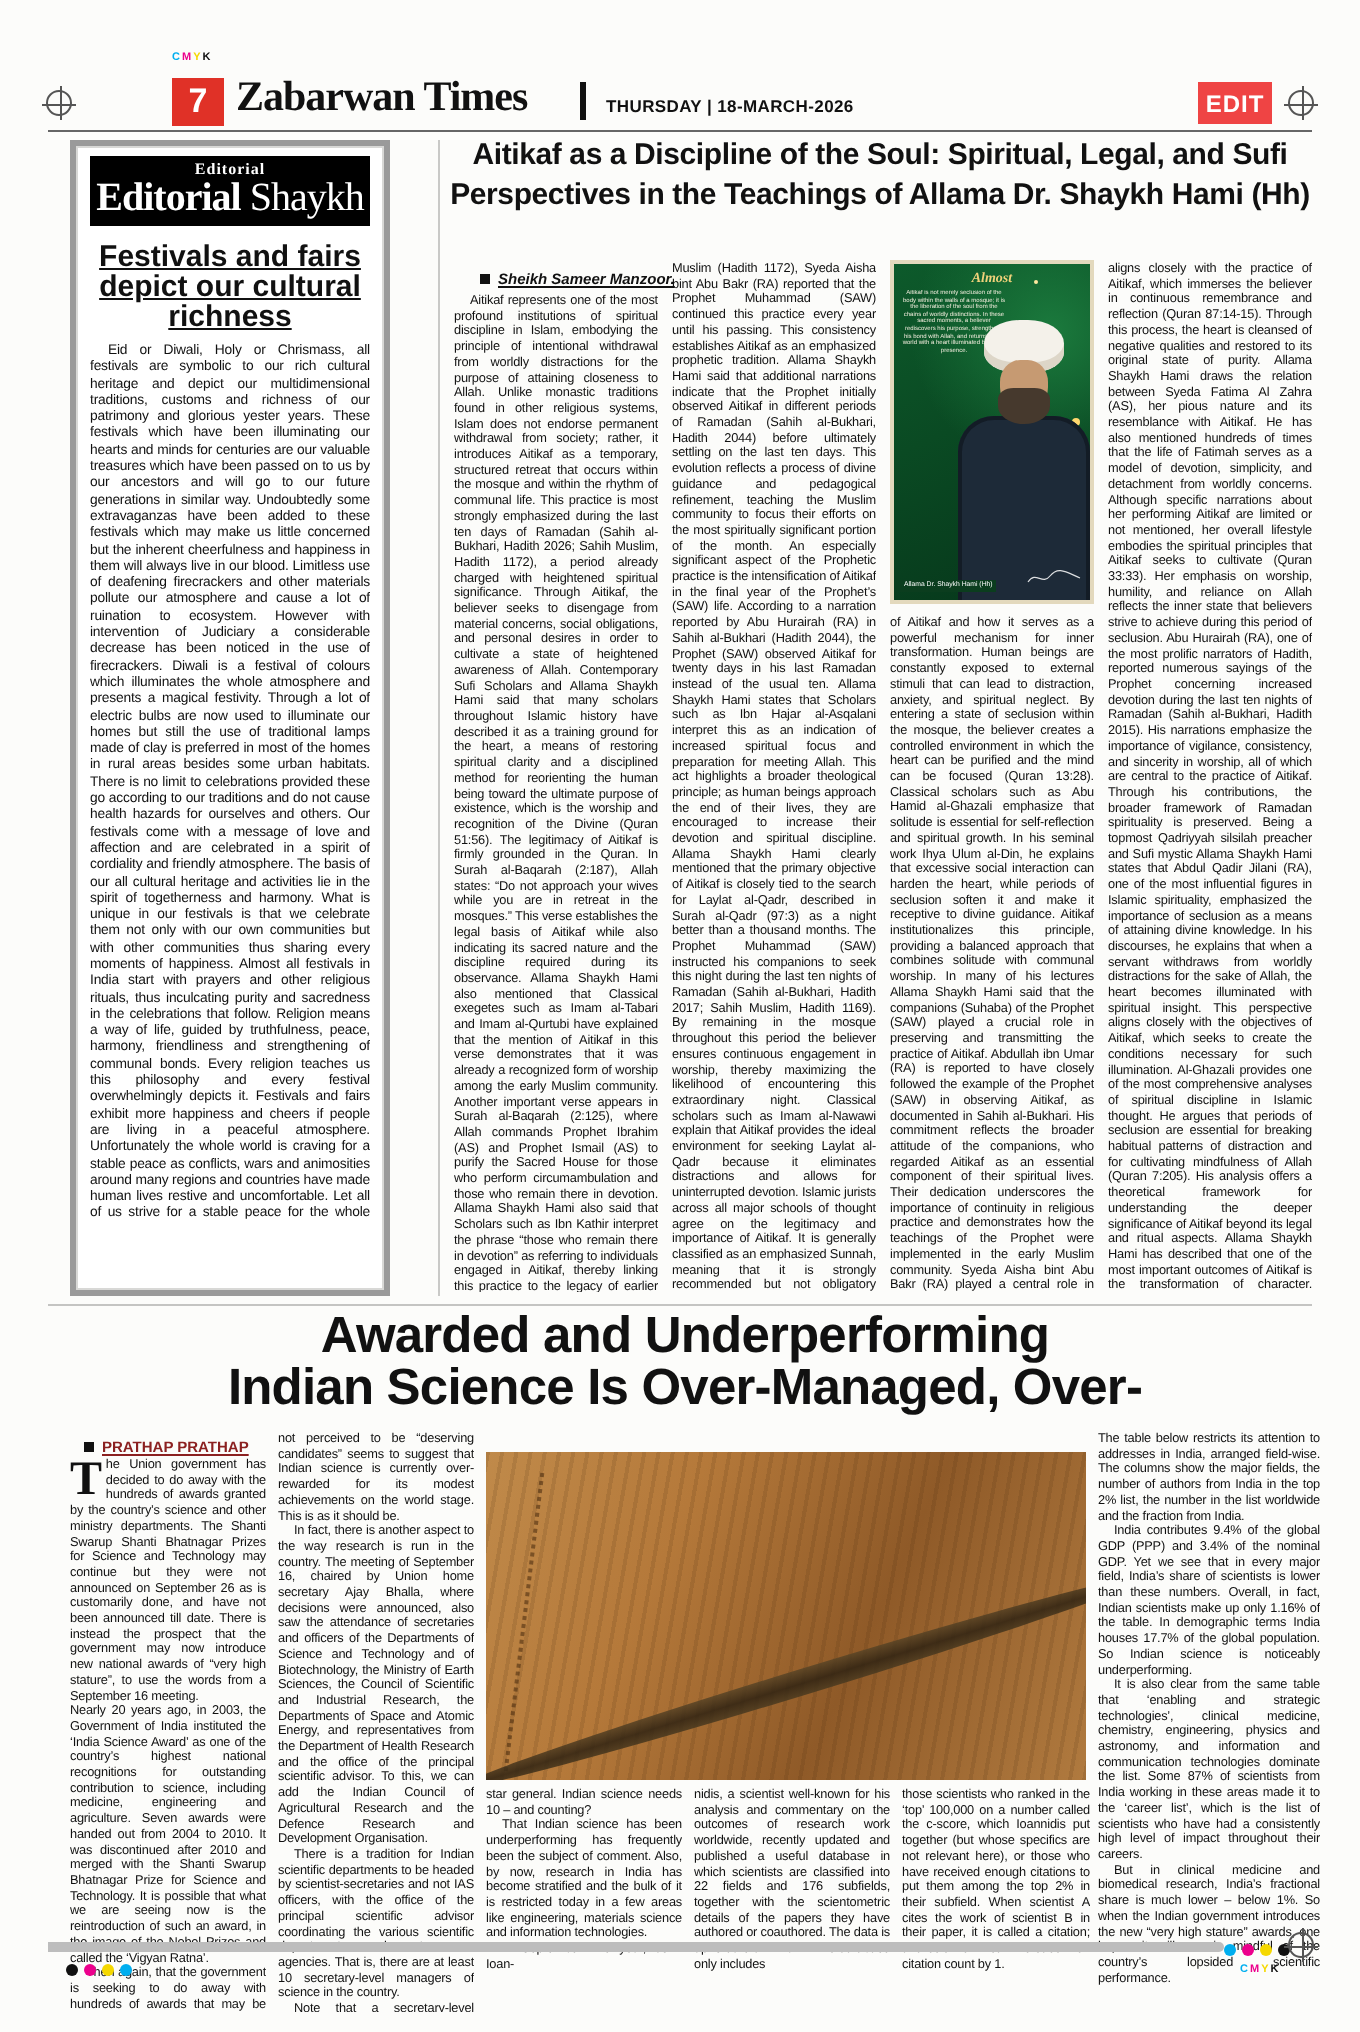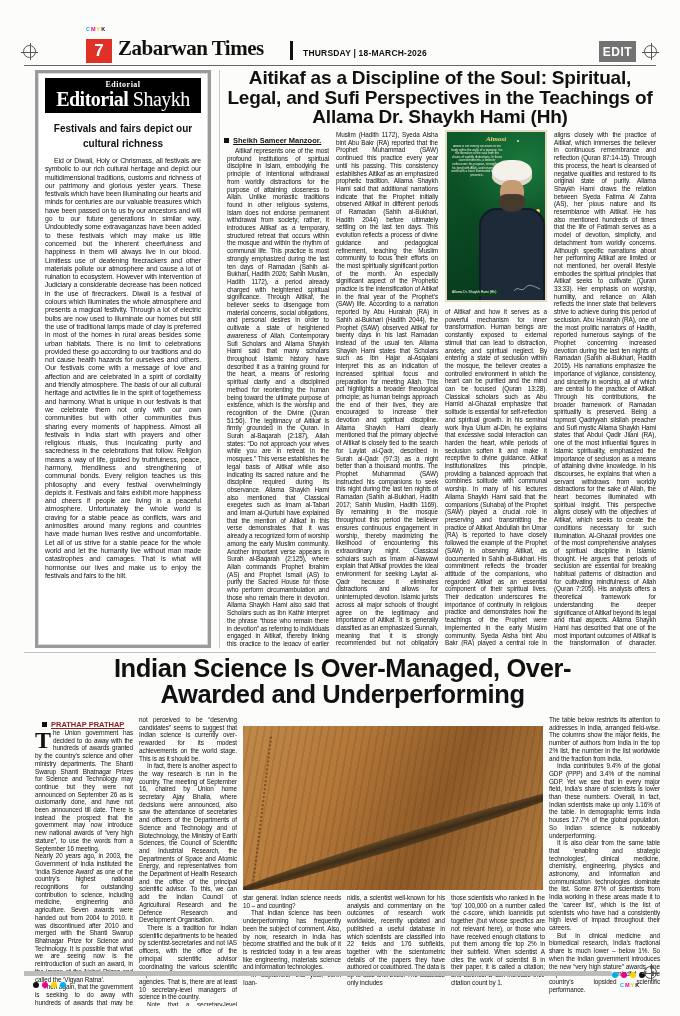--- a/index.html
+++ b/index.html
@@ -14,41 +14,41 @@
   .dotrow{position:absolute;display:flex;gap:3px;}
   .dotrow i{display:block;width:6px;height:6px;border-radius:50%;}
   .greybar{position:absolute;background:#bdbdbd;height:5px;border-radius:0 3px 3px 0;}
   
   .pagenum{position:absolute;left:86px;top:39px;width:26px;height:24px;background:#e03127;
            color:#fff;font-weight:bold;font-size:17px;display:flex;align-items:center;justify-content:center;}
   .masthead{position:absolute;left:118px;top:36px;font-family:"Liberation Serif",serif;
             font-weight:bold;font-size:21px;letter-spacing:-0.5px;}
   .mast-divider{position:absolute;left:290px;top:41px;width:3px;height:19px;background:#111;}
   .dateline{position:absolute;left:303px;top:48px;font-size:8.5px;font-weight:bold;letter-spacing:0.2px;}
-  .editbox{position:absolute;left:599px;top:41px;width:37px;height:21px;background:#737373;
+  .editbox{position:absolute;left:599px;top:41px;width:37px;height:21px;background:#ef4444;
            color:#fff;font-weight:bold;font-size:12px;display:flex;align-items:center;justify-content:center;letter-spacing:0.5px;}
   .header-rule{position:absolute;left:24px;top:65px;width:632px;border-top:1.5px solid #666;}
   
-  .edbox{position:absolute;left:35px;top:70px;width:176px;height:578px;border:3px solid #9a9a9a;
+  .edbox{position:absolute;left:35px;top:70px;width:160px;height:578px;border:3px solid #9a9a9a;
          box-shadow:inset 0 0 0 1px #d8d8d6;background:#fff;box-sizing:border-box;padding:5px 7px;}
   .edmast{background:#000;color:#fff;text-align:center;padding:2px 0 4px 0;font-family:"Liberation Serif",serif;}
   .edmast .kicker{font-size:8px;font-weight:bold;letter-spacing:0.5px;}
   .edmast .mastline{font-size:20px;line-height:20px;letter-spacing:-0.5px;}
   .edmast .mb{font-weight:900;}
-  .edhead{font-size:10px;line-height:15px;font-weight:800;text-align:center;margin:8px 2px 6px 2px;}
+  .edhead{font-size:15px;line-height:15px;font-weight:800;text-align:center;margin:8px 2px 6px 2px;text-decoration:underline;}
   .edbody{font-size:6.9px;line-height:8.3px;text-align:justify;letter-spacing:-0.1px;
           height:440px;overflow:hidden;}
   .edbody p{margin:0;text-indent:9px;}
   .vrule{position:absolute;left:219px;top:70px;height:578px;border-left:1px solid #c9c9c7;}
   
   .a1title{position:absolute;left:222px;top:68px;width:436px;text-align:center;
-           font-size:19px;line-height:19.5px;font-weight:800;letter-spacing:-0.2px;}
+           font-size:15px;line-height:19.5px;font-weight:800;letter-spacing:-0.2px;}
   .byline{font-size:7.5px;font-weight:bold;text-decoration:underline;}
   .byline-sq{display:inline-block;width:5px;height:5px;background:#111;margin-right:4px;}
-  .a1byline{position:absolute;left:224px;top:129px;}
+  .a1byline{position:absolute;left:240px;top:129px;font-style:italic;}
   .col{position:absolute;font-size:6.4px;line-height:7.7px;text-align:justify;
        letter-spacing:-0.1px;overflow:hidden;}
   .col p{margin:0;}
   .col p.lead{text-indent:8px;}
   .col p + p{text-indent:8px;}
   
   .poster{position:absolute;left:445px;top:130px;width:102px;height:172px;box-sizing:border-box;
           border:2px solid #e3d9bd;background:
           radial-gradient(circle at 80% 20%, #1b7a3d 0%, transparent 45%),
           linear-gradient(155deg,#0d5a2b 0%,#0a4a23 45%,#06351a 100%);overflow:hidden;}
@@ -147,22 +147,22 @@
   <div class="col" style="left:445px;top:308px;width:102px;height:338px;">
       <p>of Aitikaf and how it serves as a powerful mechanism for inner transformation. Human beings are constantly exposed to external stimuli that can lead to distraction, anxiety, and spiritual neglect. By entering a state of seclusion within the mosque, the believer creates a controlled environment in which the heart can be purified and the mind can be focused (Quran 13:28). Classical scholars such as Abu Hamid al-Ghazali emphasize that solitude is essential for self-reflection and spiritual growth. In his seminal work Ihya Ulum al-Din, he explains that excessive social interaction can harden the heart, while periods of seclusion soften it and make it receptive to divine guidance. Aitikaf institutionalizes this principle, providing a balanced approach that combines solitude with communal worship. In many of his lectures Allama Shaykh Hami said that the companions (Suhaba) of the Prophet (SAW) played a crucial role in preserving and transmitting the practice of Aitikaf. Abdullah ibn Umar (RA) is reported to have closely followed the example of the Prophet (SAW) in observing Aitikaf, as documented in Sahih al-Bukhari. His commitment reflects the broader attitude of the companions, who regarded Aitikaf as an essential component of their spiritual lives. Their dedication underscores the importance of continuity in religious practice and demonstrates how the teachings of the Prophet were implemented in the early Muslim community. Syeda Aisha bint Abu Bakr (RA) played a central role in transmitting knowledge about Aitikaf. In addition to narrating the practice of the Prophet, she also reported that his wives continued to observe Aitikaf after his passing, as recorded in Sahih al-Bukhari (Hadith 2026). This continuity highlights the inclusivity of Aitikaf as an act of worship that is accessible to both men and women. Her narrations provide invaluable insight into the practical and spiritual dimensions of this spiritual worship journey (Ibadat). Allama Shaykh Hami always mentioned that the teachings of Ali ibn Abi Talib (AS) emphasize the importance of purifying the heart, which is one of the primary objectives of Aitikaf. He is reported to have said, “Hearts rust just as iron rusts, and their polish is the remembrance of Allah,” a statement preserved in classical collections such as those of al-Bayhaqi (Shuab al-Iman). This teaching</p>
     </div>
   <div class="col" style="left:554px;top:131px;width:102px;height:515px;">
       <p>aligns closely with the practice of Aitikaf, which immerses the believer in continuous remembrance and reflection (Quran 87:14-15). Through this process, the heart is cleansed of negative qualities and restored to its original state of purity. Allama Shaykh Hami draws the relation between Syeda Fatima Al Zahra (AS), her pious nature and its resemblance with Aitikaf. He has also mentioned hundreds of times that the life of Fatimah serves as a model of devotion, simplicity, and detachment from worldly concerns. Although specific narrations about her performing Aitikaf are limited or not mentioned, her overall lifestyle embodies the spiritual principles that Aitikaf seeks to cultivate (Quran 33:33). Her emphasis on worship, humility, and reliance on Allah reflects the inner state that believers strive to achieve during this period of seclusion. Abu Hurairah (RA), one of the most prolific narrators of Hadith, reported numerous sayings of the Prophet concerning increased devotion during the last ten nights of Ramadan (Sahih al-Bukhari, Hadith 2015). His narrations emphasize the importance of vigilance, consistency, and sincerity in worship, all of which are central to the practice of Aitikaf. Through his contributions, the broader framework of Ramadan spirituality is preserved. Being a topmost Qadriyyah silsilah preacher and Sufi mystic Allama Shaykh Hami states that Abdul Qadir Jilani (RA), one of the most influential figures in Islamic spirituality, emphasized the importance of seclusion as a means of attaining divine knowledge. In his discourses, he explains that when a servant withdraws from worldly distractions for the sake of Allah, the heart becomes illuminated with spiritual insight. This perspective aligns closely with the objectives of Aitikaf, which seeks to create the conditions necessary for such illumination. Al-Ghazali provides one of the most comprehensive analyses of spiritual discipline in Islamic thought. He argues that periods of seclusion are essential for breaking habitual patterns of distraction and for cultivating mindfulness of Allah (Quran 7:205). His analysis offers a theoretical framework for understanding the deeper significance of Aitikaf beyond its legal and ritual aspects. Allama Shaykh Hami has described that one of the most important outcomes of Aitikaf is the transformation of character. Islamic teachings emphasize that acts of worship should lead to ethical improvement, and Aitikaf is no exception. By engaging in continuous prayer, reflection, and remembrance, the believer develops qualities such as patience, humility, and sincerity (Quran 91:9-10). These qualities are essential for personal growth and for the well-being of society as a whole. Although Aitikaf is an individual act of worship, its effects extend beyond the individual to the broader community. A person who emerges from it with a purified heart and renewed sense of purpose is better equipped to contribute positively.</p>
     </div>
 
   <div class="section-rule"></div>
 
   <div class="a2title">
+    <div>Awarded and Underperforming</div>
     <div>Indian Science Is Over-Managed, Over-</div>
-    <div>Awarded and Underperforming</div>
   </div>
   <div class="a2byline"><span class="byline-sq"></span><span class="byline">PRATHAP PRATHAP</span></div>
 
   <div class="col" style="left:35px;top:729px;width:98px;height:277px;">
     <p><span class="dropcap">T</span><span>he Union government has decided to do away with the hundreds of awards granted by the country’s science and other ministry departments. The Shanti Swarup Shanti Bhatnagar Prizes for Science and Technology may continue but they were not announced on September 26 as is customarily done, and have not been announced till date. There is instead the prospect that the government may now introduce new national awards of “very high stature”, to use the words from a September 16 meeting.</span></p>
     <div>
         <p>Nearly 20 years ago, in 2003, the Government of India instituted the ‘India Science Award’ as one of the country’s highest national recognitions for outstanding contribution to science, including medicine, engineering and agriculture. Seven awards were handed out from 2004 to 2010. It was discontinued after 2010 and merged with the Shanti Swarup Bhatnagar Prize for Science and Technology. It is possible that what we are seeing now is the reintroduction of such an award, in the image of the Nobel Prizes and called the ‘Vigyan Ratna’.</p>
         <p>Then again, that the government is seeking to do away with hundreds of awards that may be indiscriminately going to researchers who are</p>
       </div>
   </div>

